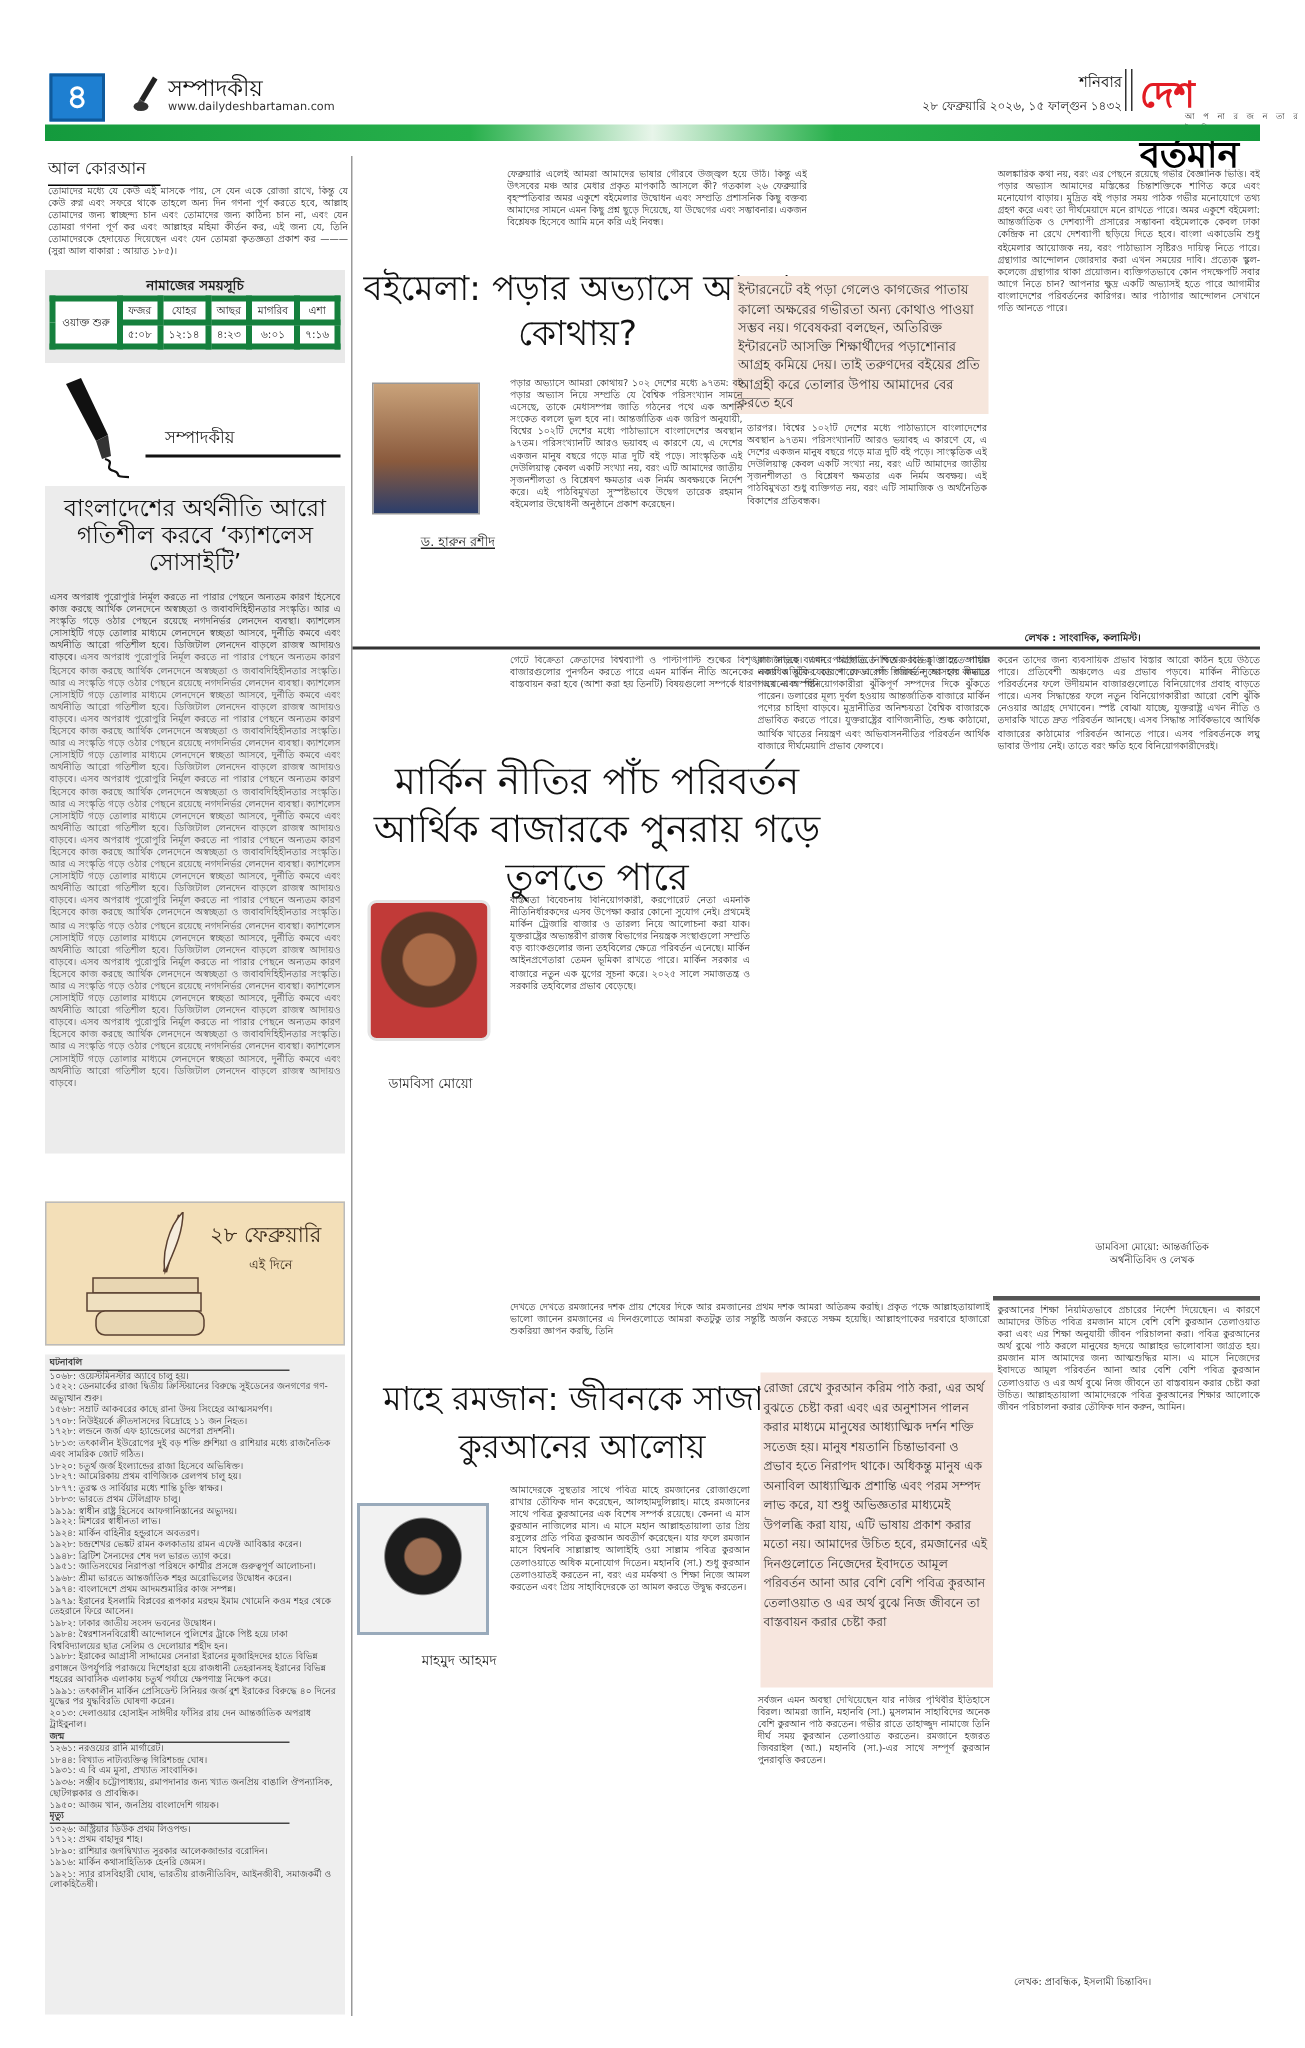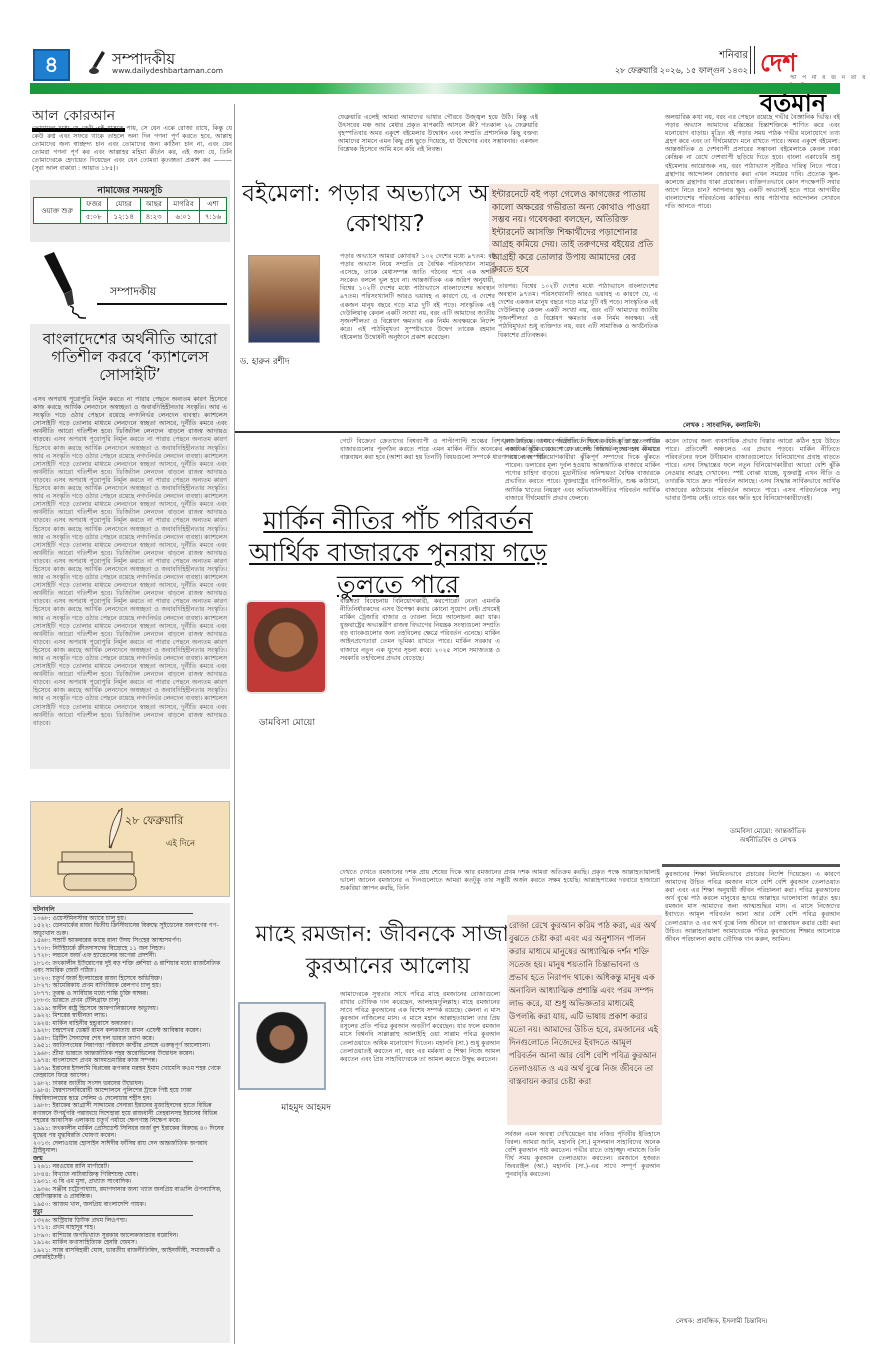--- a/index.html
+++ b/index.html
@@ -14,53 +14,53 @@
   #site-url { left: 112px; top: 66px; font-size: 7.5px; color: #333; }
   #pen-icon { left: 88px; top: 50px; width: 18px; height: 26px; }
   #day { left: 638px; top: 47px; font-size: 10px; font-weight: normal; color: #111; text-align: right; width: 110px; }
   #date { left: 572px; top: 64px; font-size: 8px; color: #222; width: 176px; text-align: right; }
   #vbar { left: 750px; top: 46px; width: 5px; height: 28px; border-left: 1.5px solid #333; border-right: 1.5px solid #333; }
   #logo { left: 760px; top: 44px; font: bold 24px "DejaVu Sans", sans-serif; }
   #logo .desh { color: #e21b23; }
   #logo .bart { color: #000000; }
   #tagline { left: 790px; top: 74px; font-size: 5.5px; letter-spacing: 2px; color: #333; }
   #green-band { left: 30px; top: 83px; width: 810px; height: 11px; background: linear-gradient(90deg,#149a3d 0%,#27b04b 35%,#e8f5ea 50%,#27b04b 65%,#149a3d 100%); }
-  #quran-title { left: 32px; top: 104px; font-size: 14px; border-bottom: 4px solid #000000; padding-right: 10px; }
+  #quran-title { left: 32px; top: 104px; font-size: 11px; border-bottom: 1px solid #000000; padding-right: 10px; }
   #quran-text { left: 32px; top: 124px; width: 200px; height: 52px; }
   #prayer-box { left: 30px; top: 180px; width: 200px; height: 62px; background: #e9e9e9; }
   #prayer-title { left: 30px; top: 183px; width: 200px; text-align: center; font-size: 9px; font-weight: bold; }
   #prayer-table { left: 33px; top: 197px; width: 194px; border-collapse: collapse; font-size: 7px; background: #fff; }
-  #prayer-table td { border: 1px solid #15803d; text-align: center; height: 13px; padding: 0 2px; }
+  #prayer-table td { border: 4px solid #15803d; text-align: center; height: 13px; padding: 0 2px; }
   #sampadakiya-label { left: 110px; top: 283px; font-size: 11px; }
   #sampadakiya-rule { left: 97px; top: 303px; width: 130px; height: 1.5px; background: #111; }
   #editorial-bg { left: 30px; top: 324px; width: 200px; height: 445px; background: #ececec; }
   #editorial-title { left: 32px; top: 330px; width: 196px; text-align: center; font-size: 15.5px; line-height: 18px; color: #111; }
   #editorial-body { left: 33px; top: 395px; width: 194px; height: 370px; }
   #today-box { left: 30px; top: 801px; width: 200px; height: 96px; background: #f3dfb8; border: 1px solid #bbb; }
-  #today-date { left: 125px; top: 812px; font-size: 11px; color:#3a2a1a; }
+  #today-date { left: 140px; top: 812px; font-size: 14px; color:#3a2a1a; }
   #today-sub { left: 166px; top: 837px; font-size: 8.5px; color:#3a2a1a; }
   #books-icon { left: 50px; top: 808px; width: 100px; height: 86px; }
   #history-bg { left: 30px; top: 903px; width: 200px; height: 440px; background: #eeeeee; }
   #history { left: 33px; top: 905px; width: 194px; height: 436px; font-size: 6px; line-height: 7.5px; color: #333; overflow: hidden; }
   #history .hdr { font-weight: bold; border-bottom: 1px solid #444; display: inline-block; width: 160px; }
   
   #a1-intro { left: 338px; top: 113px; width: 200px; height: 60px; }
   #a1-title { left: 240px; top: 178px; width: 290px; text-align: center; font-size: 23px; line-height: 30px; color: #111; }
   #a1-photo { left: 248px; top: 255px; width: 72px; height: 88px; background: linear-gradient(180deg,#c9a27a,#8a5a3d 60%,#2c3e6b); border: 1px solid #999; }
-  #a1-author { left: 240px; top: 355px; width: 90px; text-align: left; font-size: 8.5px; }
+  #a1-author { left: 240px; top: 355px; width: 90px; text-align: right; font-size: 8.5px; text-decoration: underline; }
   #a1-quote { left: 489px; top: 184px; width: 170px; height: 92px; background: #f6e6dc; }
   #a1-quote-text { left: 492px; top: 188px; width: 165px; text-align: left; font-size: 8.8px; line-height: 12.5px; color:#333; }
   #a1-col1 { left: 340px; top: 252px; width: 155px; height: 200px; }
   #a1-col2 { left: 498px; top: 282px; width: 160px; height: 170px; }
   #a1-col3 { left: 665px; top: 113px; width: 175px; height: 280px; }
   #a1-byline { left: 683px; top: 420px; font-size: 6.5px; font-weight: bold; }
   #a1-bottom-rule { left: 235px; top: 431px; width: 605px; height: 1.5px; background: #333; }
   
   #a2-top { left: 340px; top: 437px; width: 320px; height: 35px; }
-  #a2-title { left: 233px; top: 505px; width: 330px; text-align: center; font-size: 25px; line-height: 32px; color: #111; text-decoration: underline; }
+  #a2-title { left: 233px; top: 505px; width: 330px; text-align: center; font-size: 25px; line-height: 32px; color: #111; }
   #a2-photo { left: 245px; top: 600px; width: 82px; height: 94px; border-radius: 6px; background: radial-gradient(circle at 50% 42%, #a76a47 0 26%, #5a3726 28% 48%, #c13a38 50% 100%); border: 2px solid #e4e4e4; }
   #a2-author { left: 237px; top: 715px; width: 100px; text-align: center; font-size: 9px; }
   #a2-col1 { left: 340px; top: 597px; width: 160px; height: 270px; }
   #a2-col2 { left: 505px; top: 437px; width: 155px; height: 430px; }
   #a2-col3 { left: 665px; top: 437px; width: 175px; height: 310px; }
   #a2-byline { left: 693px; top: 827px; width: 150px; text-align: center; font-size: 6.5px; line-height: 9px; }
   #a2-bottom-rule { left: 662px; top: 864px; width: 178px; height: 3px; background: #555; }
   
   #a3-top { left: 340px; top: 868px; width: 320px; height: 30px; }
   #a3-title { left: 233px; top: 918px; width: 310px; text-align: center; font-size: 22px; line-height: 32px; color: #111; }

